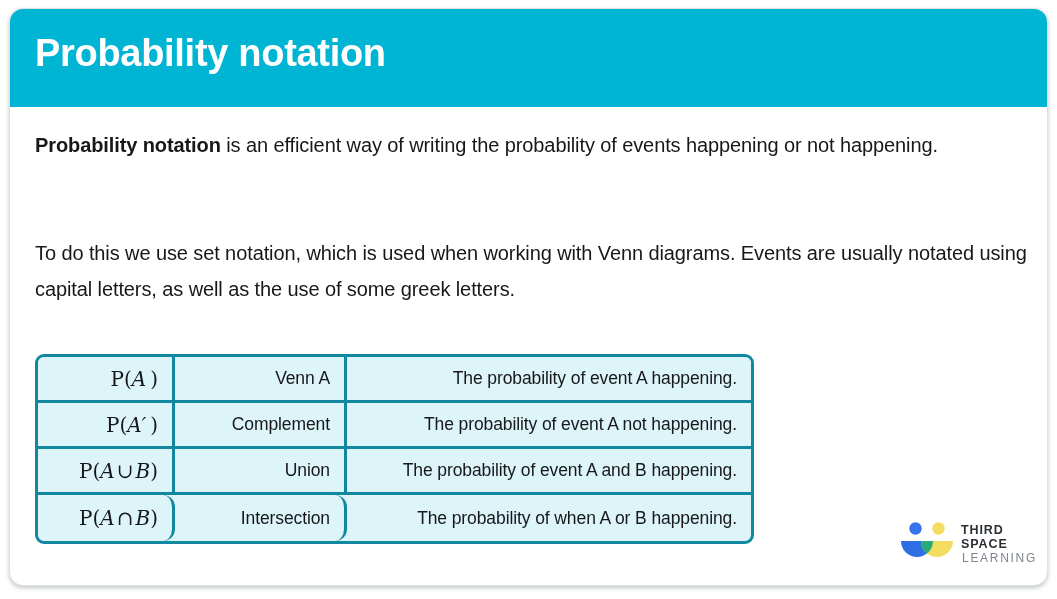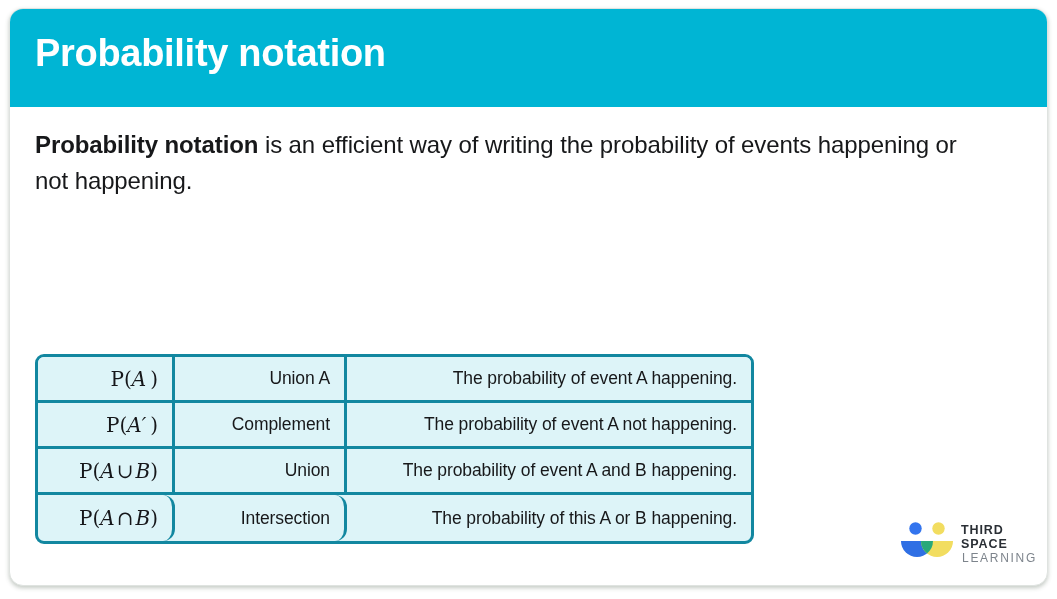--- a/index.html
+++ b/index.html
@@ -68,21 +68,21 @@
     right: 0;
     bottom: 0;
     padding: 0;
   }
 
   .para {
     position: absolute;
     left: 25px;
     margin: 0;
     color: #17181a;
-    font-size: 24px;
+    font-size: 20px;
     line-height: 36px;
     letter-spacing: -0.1px;
   }
   .para b { font-weight: bold; }
 
   .para-1 { top: 20px; width: 930px; }
   .para-2 { top: 128px; width: 1000px; }
 
   
   .notation-table {
@@ -180,34 +180,35 @@
   <div class="card">
 
     <div class="header-band">
       <h1 class="header-title">Probability notation</h1>
     </div>
 
     <div class="body-area">
 
       <p class="para para-1"><b>Probability notation</b><span> is an efficient way of writing the probability of events happening or not happening.</span></p>
 
+      <p class="para para-2">To do this we use set notation, which is used when working with Venn diagrams. Events are usually notated using capital letters, as well as the use of some greek letters.</p>
 
       <table class="notation-table">
         <colgroup>
           <col class="col-sym">
           <col class="col-name">
           <col class="col-desc">
         </colgroup>
         <tbody>
           <tr>
             <td>
               <span class="math"><span>P(</span><i>A</i><span class="op"></span><i></i><span>)</span></span>
             </td>
             <td>
-              <span class="cell-text">Union A</span>
+              <span class="cell-text">Venn A</span>
             </td>
             <td>
               <span class="cell-text">The probability of event A happening.</span>
             </td>
           </tr>
           <tr>
             <td>
               <span class="math"><span>P(</span><i>A′</i><span class="op"></span><i></i><span>)</span></span>
             </td>
             <td>
@@ -229,21 +230,21 @@
             </td>
           </tr>
           <tr>
             <td>
               <span class="math"><span>P(</span><i>A</i><span class="op">∩</span><i>B</i><span>)</span></span>
             </td>
             <td>
               <span class="cell-text">Intersection</span>
             </td>
             <td>
-              <span class="cell-text">The probability of this A or B happening.</span>
+              <span class="cell-text">The probability of when A or B happening.</span>
             </td>
           </tr>
         </tbody>
       </table>
 
       <div class="logo">
         <svg class="logo-mark" viewBox="0 0 56 38">
 
           <path d="M2 20 a16 16 0 0 0 32 0 z" fill="#2f6fe4"></path>
 

